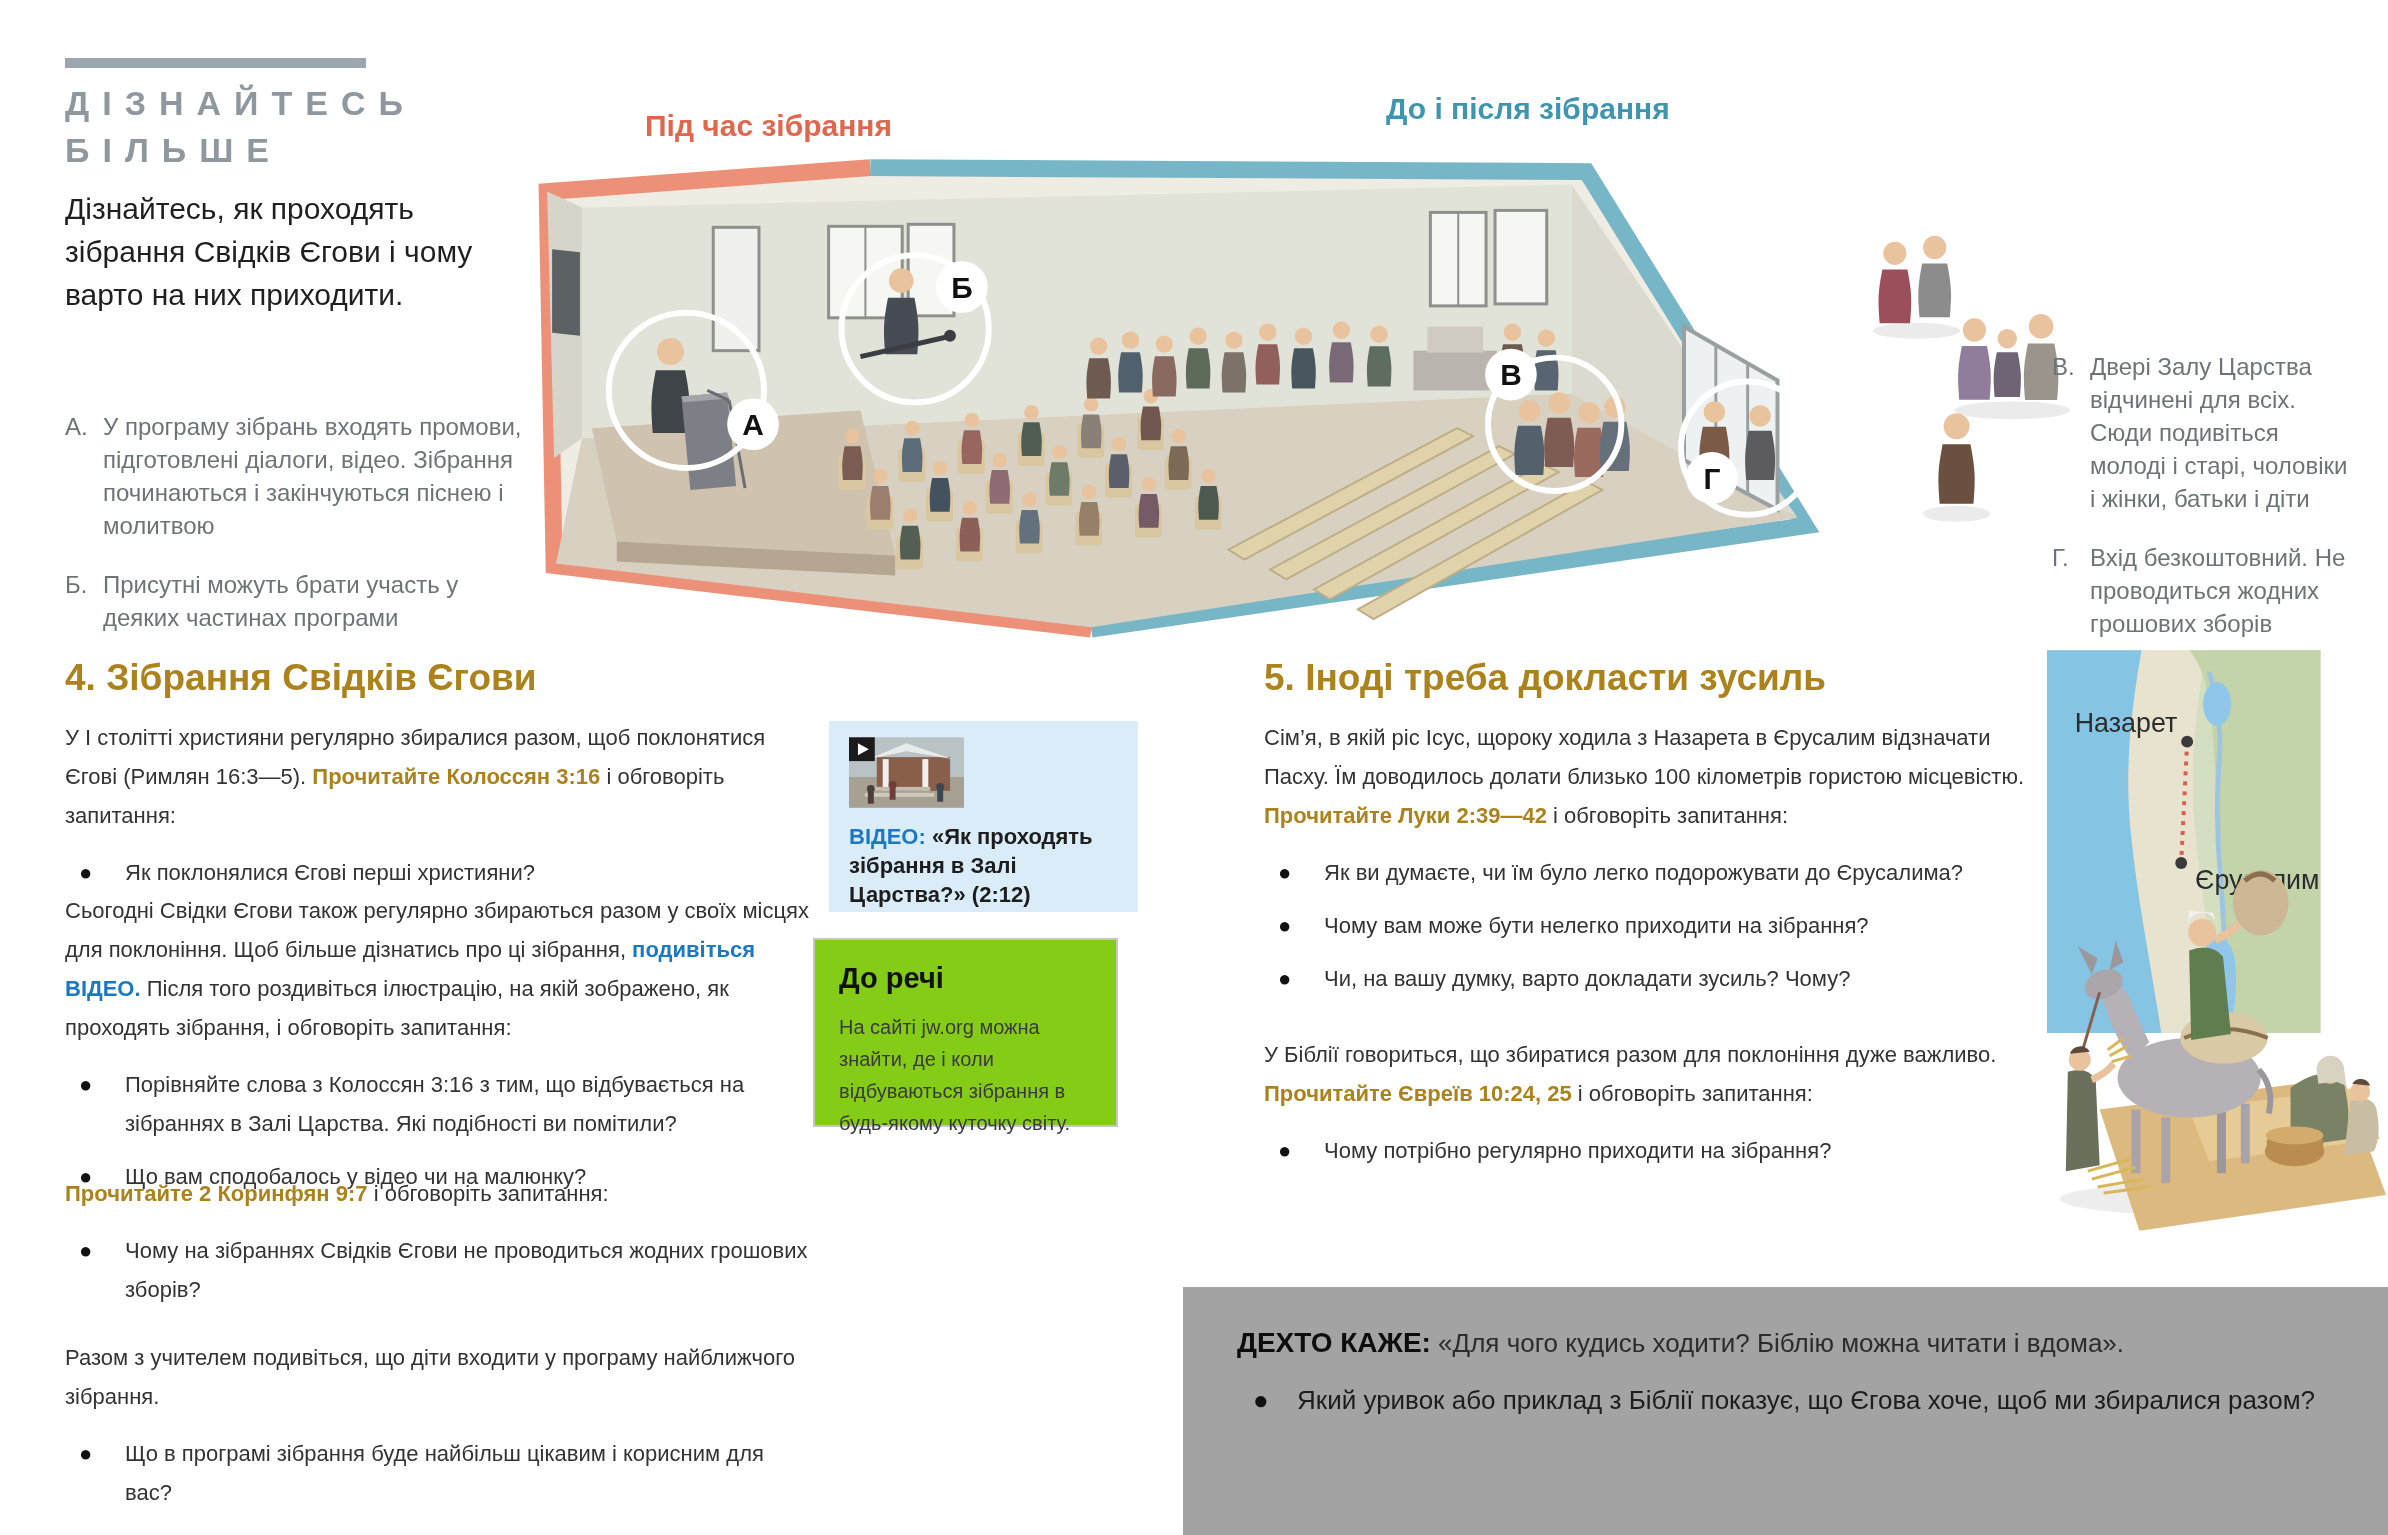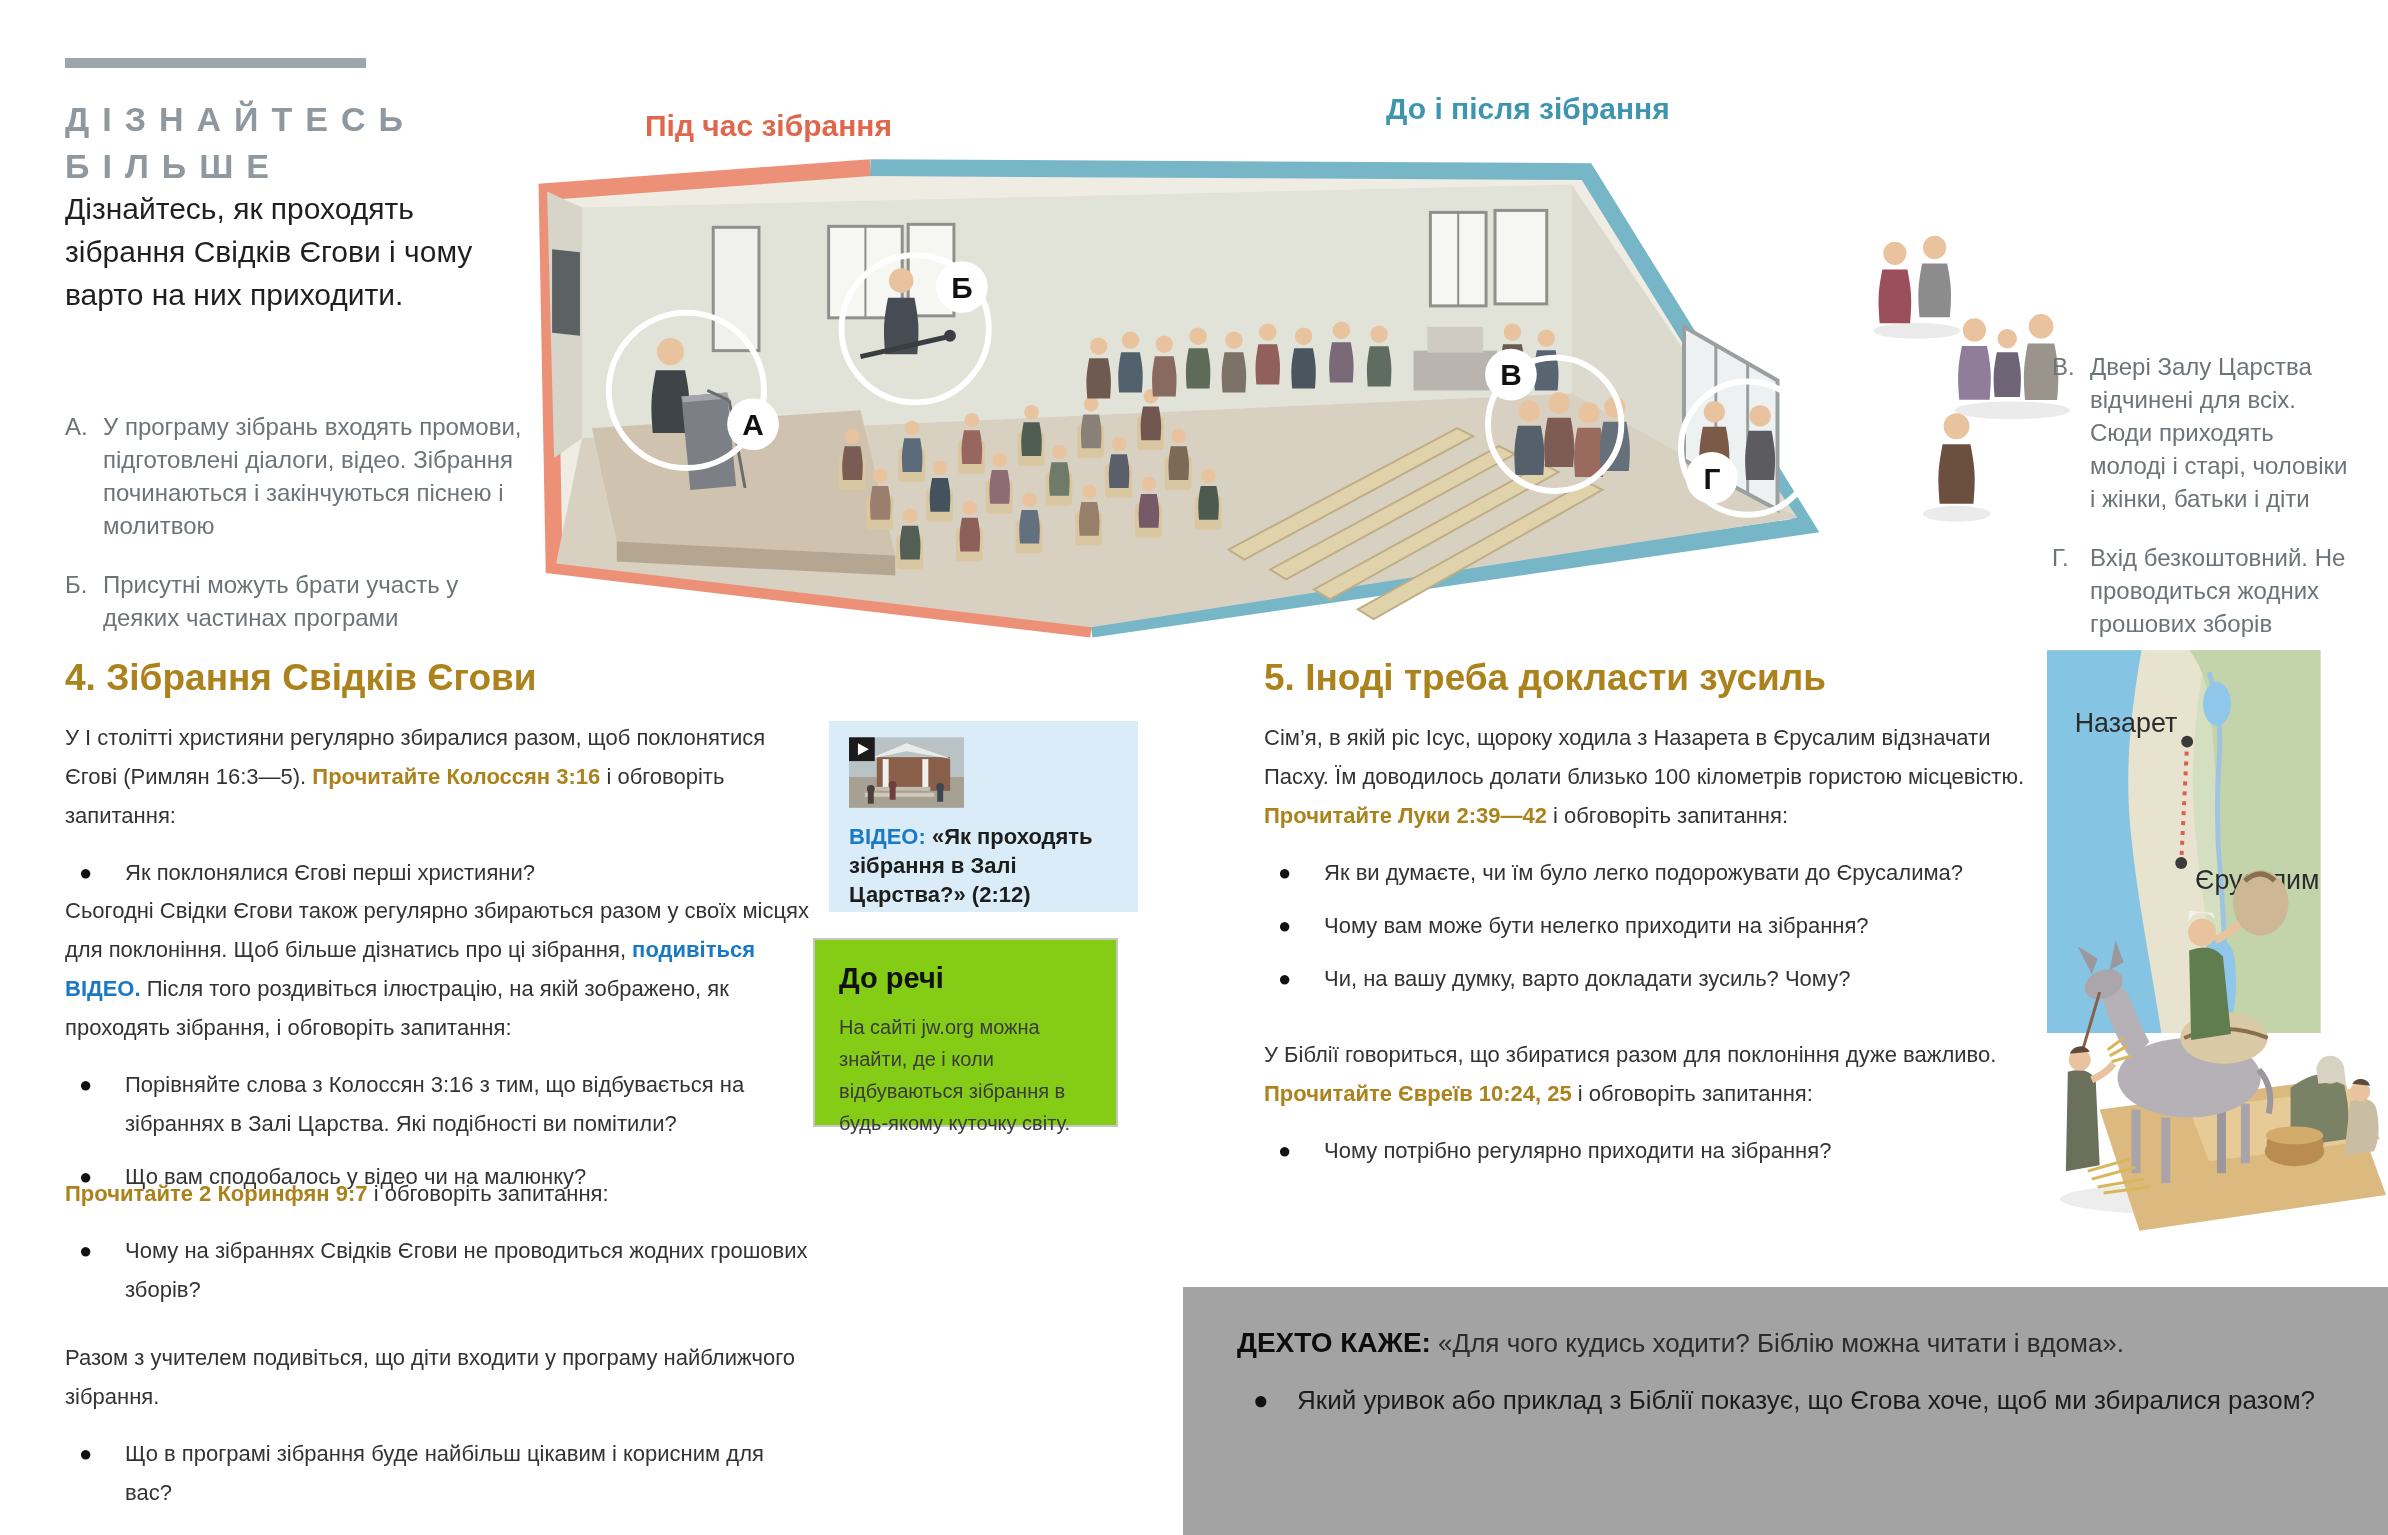--- a/index.html
+++ b/index.html
@@ -5,21 +5,21 @@
   html,body{margin:0;padding:0;}
   body{
     width:2388px;height:1535px;position:relative;background:#ffffff;
     font-family:"Liberation Sans", sans-serif;color:#2e2e2e;overflow:hidden;
     -webkit-font-smoothing:antialiased;
   }
   .abs{position:absolute;}
   
   .kicker-bar{left:65px;top:58px;width:301px;height:10px;background:#9ca7ad;}
   .kicker{left:65px;top:80px;font-size:34px;font-weight:bold;color:#8e989e;
-          letter-spacing:13px;line-height:47px;margin-top:16px;}
+          letter-spacing:13px;line-height:47px;}
   .intro{left:65px;top:187px;width:468px;font-size:30px;line-height:43px;color:#1f1f1f;}
   
   .label-during{left:645px;top:109px;font-size:30px;font-weight:bold;color:#e0664c;}
   .label-after{left:1386px;top:92px;font-size:30px;font-weight:bold;color:#3e95b0;}
   .notes{font-size:24px;line-height:33px;color:#6d7478;}
   .notes-left{left:65px;top:410px;width:473px;}
   .notes-right{left:2052px;top:350px;width:299px;}
   .note-item{display:flex;margin-bottom:26px;}
   .note-key{flex:0 0 38px;}
   .note-text{flex:1;}
@@ -243,21 +243,21 @@
     <span class="note-text">У програму зібрань входять промови, підготовлені діалоги, відео. Зібрання починаються і закінчуються піснею і молитвою</span>
   </div>
   <div class="note-item">
     <span class="note-key">Б.</span>
     <span class="note-text">Присутні можуть брати участь у деяких частинах програми</span>
   </div>
 </div>
 <div class="abs notes notes-right">
   <div class="note-item">
     <span class="note-key">В.</span>
-    <span class="note-text">Двері Залу Царства відчинені для всіх. Сюди приходять молоді і старі, чоловіки і жінки, батьки і діти</span>
+    <span class="note-text">Двері Залу Царства відчинені для всіх. Сюди подивіться молоді і старі, чоловіки і жінки, батьки і діти</span>
   </div>
   <div class="note-item">
     <span class="note-key">Г.</span>
     <span class="note-text">Вхід безкоштовний. Не проводиться жодних грошових зборів</span>
   </div>
 </div>
 
 <div class="abs col4 sec-title" style="top:657px;">4. Зібрання Свідків Єгови</div>
 <div class="abs col4 body-txt" style="top:718px;">
   <span>У І столітті християни регулярно збиралися разом, щоб поклонятися Єгові (Римлян 16:3—5). </span><span class="gold">Прочитайте Колоссян 3:16</span><span> і обговоріть запитання:</span>

